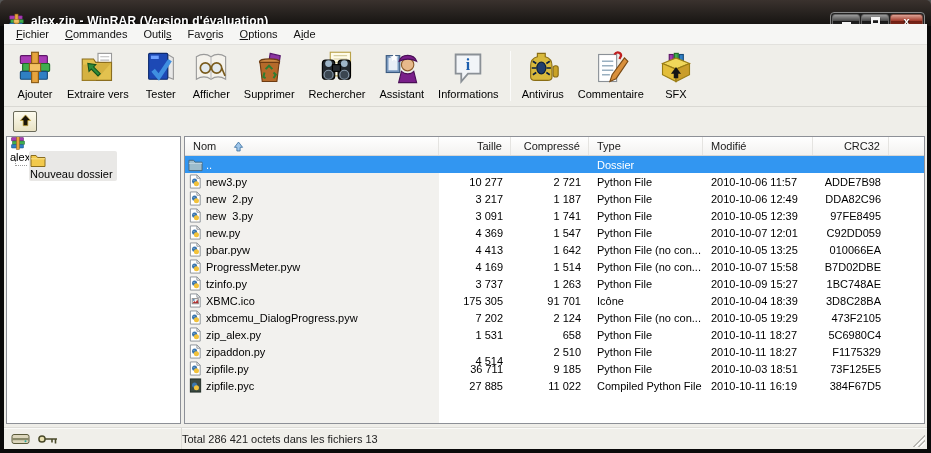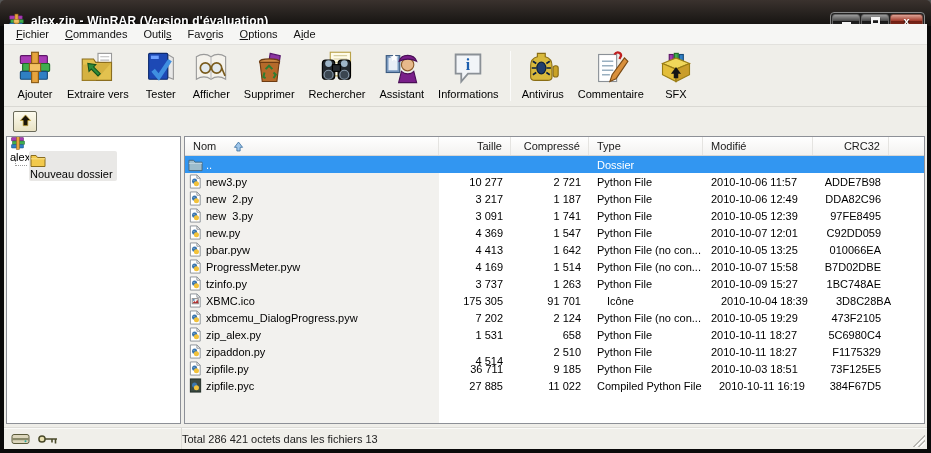--- a/index.html
+++ b/index.html
@@ -467,21 +467,21 @@
                     <path d="M2.5 1h7L13 4.5V15H2.5z" fill="#fff" stroke="#8a9096"></path>
                     <path d="M9.5 1v3.5H13" fill="none" stroke="#8a9096"></path>
                     <rect x="4.5" y="6" width="6.5" height="5.5" fill="#f4f4f4" stroke="#888"></rect>
                     <path d="M4.8 11l2-2.6 1.4 1.4 1.8-2.8 1.2 4z" fill="#b03030"></path>
                     <circle cx="6.2" cy="7.4" r="0.9" fill="#3a76b0"></circle>
                   </svg></span>
                 <span class="f-label">XBMC.ico</span>
               </div>
               <div class="fl-cell right" style="width: 72px; flex: 0 0 auto;">175 305</div>
               <div class="fl-cell right" style="width: 78px; flex: 0 0 auto;">91 701</div>
-              <div class="fl-cell" style="width: 114px; flex: 0 0 auto; margin-left: 10px;">Icône</div>
+              <div class="fl-cell" style="width: 114px; flex: 0 0 auto;">Icône</div>
               <div class="fl-cell" style="width: 110px; flex: 0 0 auto;">2010-10-04 18:39</div>
               <div class="fl-cell right" style="width: 76px; flex: 0 0 auto;">3D8C28BA</div>
               <div style="flex: 1 1 0%;"></div>
             </div>
             <div class="fl-row">
               <div class="fl-cell name" style="width: 254px; flex: 0 0 auto;">
                 <span class="f-icon"><svg viewBox="0 0 16 16">
                     <path d="M2.5 1h7l3.5 3.5V15h-10.5z" fill="#fff" stroke="#8a9096"></path>
                     <path d="M9.5 1v3.5H13" fill="none" stroke="#8a9096"></path>
                     <circle cx="7" cy="7.6" r="2.7" fill="#3a76b0"></circle>
@@ -556,21 +556,21 @@
                 <span class="f-icon"><svg viewBox="0 0 16 16">
                     <rect x="2.5" y="1" width="11" height="14" fill="#3c4a42" stroke="#1e2a24"></rect>
                     <circle cx="7" cy="7.6" r="2.7" fill="#3a76b0"></circle>
                     <circle cx="9" cy="10.4" r="2.7" fill="#f2c23a"></circle>
                   </svg></span>
                 <span class="f-label">zipfile.pyc</span>
               </div>
               <div class="fl-cell right" style="width: 72px; flex: 0 0 auto;">27 885</div>
               <div class="fl-cell right" style="width: 78px; flex: 0 0 auto;">11 022</div>
               <div class="fl-cell" style="width: 114px; flex: 0 0 auto;">Compiled Python File</div>
-              <div class="fl-cell" style="width: 110px; flex: 0 0 auto; text-align: right;">2010-10-11 16:19</div>
+              <div class="fl-cell" style="width: 110px; flex: 0 0 auto;">2010-10-11 16:19</div>
               <div class="fl-cell right" style="width: 76px; flex: 0 0 auto;">384F67D5</div>
               <div style="flex: 1 1 0%;"></div>
             </div>
           </div>
       </div>
     </div>
     <div class="statusbar">
       <div class="sb-left" id="sb-left">
           <span class="sb-icon">
             <svg viewBox="0 0 20 14" width="20" height="14">

